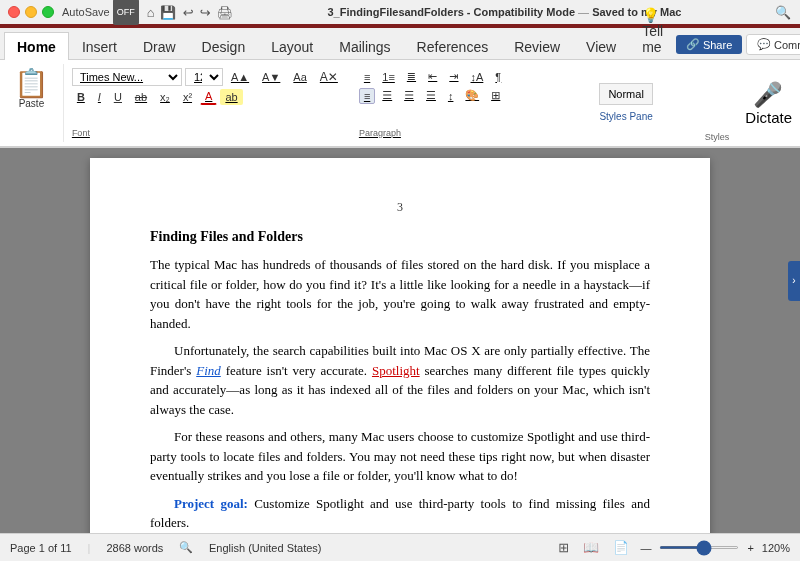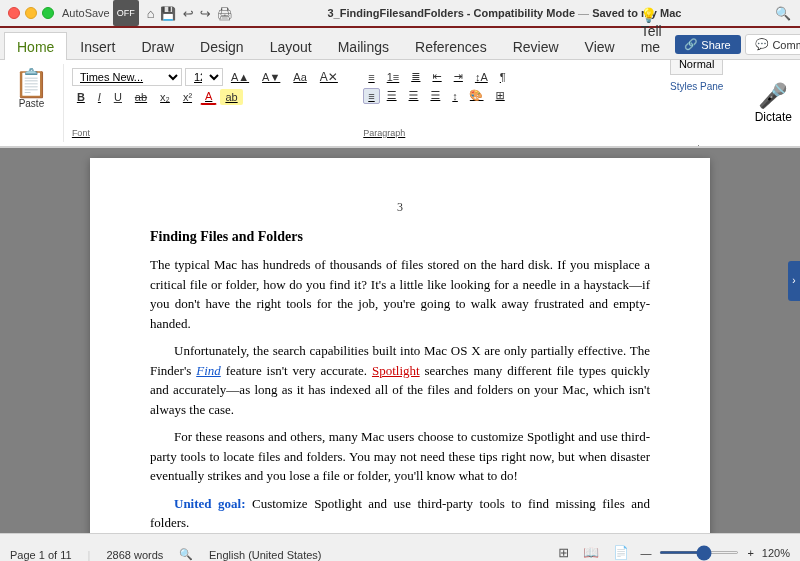--- a/index.html
+++ b/index.html
@@ -6,21 +6,21 @@
     body { font-family: 'Segoe UI', Arial, sans-serif; font-size: 12px; background: #f0f0f0; width: 800px; height: 561px; overflow: hidden; }
 
     
     #title-bar {
       background: #f0f0f0;
       height: 28px;
       display: flex;
       align-items: center;
       padding: 0 8px;
       gap: 8px;
-      border-bottom: 2px solid #7f1d1d;
+      border-bottom: 4px solid #7f1d1d;
     }
     .traffic-lights { display: flex; gap: 5px; align-items: center; }
     .tl { width: 12px; height: 12px; border-radius: 50%; cursor: pointer; }
     .tl-red { background: #ff5f56; border: 1px solid #e0443e; }
     .tl-yellow { background: #ffbd2e; border: 1px solid #dea123; }
     .tl-green { background: #27c93f; border: 1px solid #1aab29; }
     .title-autosave { font-size: 11px; color: #444; display: flex; align-items: center; gap: 3px; }
     .autosave-badge { background: #555; color: white; font-size: 9px; padding: 8px 4px; border-radius: 2px; }
     .title-icons { display: flex; gap: 6px; align-items: center; color: #555; font-size: 13px; }
     .title-doc { font-size: 11px; color: #333; font-weight: 600; flex: 1; text-align: center; }
@@ -41,22 +41,22 @@
       cursor: pointer;
       border: 1px solid transparent;
       border-bottom: none;
       margin-bottom: -1px;
       color: #333;
     }
     .ribbon-tab.active {
       background: white;
       border-color: #d0d0d0;
       border-bottom-color: white;
-      color: #4d7c0f;
-      font-weight: 400;
+      color: #000000;
+      font-weight: 700;
     }
     .ribbon-right { margin-left: auto; display: flex; align-items: center; gap: 4px; padding-bottom: 4px; }
     .share-btn { background: #2b579a; color: white; font-size: 11px; padding: 3px 10px; border-radius: 3px; border: none; cursor: pointer; display: flex; align-items: center; gap: 3px; }
     .comments-btn { background: white; color: #333; font-size: 11px; padding: 3px 10px; border-radius: 3px; border: 1px solid #d0d0d0; cursor: pointer; display: flex; align-items: center; gap: 3px; }
 
     
     #ribbon-toolbar {
       background: white;
       height: 88px;
       display: flex;
@@ -100,21 +100,21 @@
     .font-row2 { display: flex; align-items: center; gap: 3px; }
     .font-select { font-size: 11px; border: 1px solid #d0d0d0; padding: 1px 3px; background: white; width: 110px; }
     .font-size-select { font-size: 11px; border: 1px solid #d0d0d0; padding: 1px 4px; background: white; width: 38px; }
     .ribbon-btn { font-size: 11px; color: #333; background: none; border: 1px solid transparent; padding: 1px 4px; cursor: pointer; border-radius: 2px; }
     .ribbon-btn.bold { font-weight: bold; }
     .ribbon-btn.italic { font-style: italic; }
     .ribbon-btn.underline { text-decoration: underline; }
     .para-row { display: flex; align-items: center; gap: 1px; }
 
     
-    .styles-group { display: flex; flex-direction: column; align-items: center; justify-content: center; padding: 0 8px; gap: 48px; }
+    .styles-group { display: flex; flex-direction: row; align-items: center; justify-content: center; padding: 0 8px; gap: 48px; }
     .styles-btn { font-size: 10px; text-align: center; cursor: pointer; padding: 2px 4px; }
     .styles-pane-btn { font-size: 10px; text-align: center; cursor: pointer; padding: 2px 4px; font-weight: 500; }
 
     
     .dictate-group { display: flex; flex-direction: column; align-items: center; justify-content: center; padding: 0 8px; }
     .dictate-icon { font-size: 24px; color: #2b579a; }
 
     
     #doc-wrapper {
       background: #808080;
@@ -170,21 +170,21 @@
       cursor: pointer;
       border-radius: 3px 0 0 3px;
       font-size: 10px;
     }
 
     
     #status-bar {
       background: #f0f0f0;
       height: 28px;
       display: flex;
-      align-items: flex-end;
+      align-items: center;
       padding: 0 10px;
       border-top: 1px solid #d0d0d0;
       font-size: 11px;
       color: #333;
       gap: 16px;
     }
     .status-sep { color: #d0d0d0; }
     .status-right { margin-left: auto; display: flex; align-items: center; gap: 8px; }
     .zoom-slider { width: 80px; height: 3px; accent-color: #2b579a; }
 
@@ -301,41 +301,41 @@
   <div class="styles-group" style="min-width: 100px;">
     <div style="display:flex; flex-direction: column; align-items:center; gap:4px;">
       <div class="styles-btn" style="border: 1px solid #d0d0d0; padding: 4px 8px; font-size:11px; background:#f5f5f5;">Normal</div>
       <div class="styles-pane-btn" style="font-size:10px; color:#2b579a;">Styles Pane</div>
     </div>
     <span class="ribbon-group-label">Styles</span>
   </div>
 
   <div class="dictate-group">
     <div class="dictate-icon">🎤</div>
-    <span style="font-size:12px;">Dictate</span>
+    <span style="font-size:15px;">Dictate</span>
   </div>
 </div>
 
 <div id="doc-wrapper">
   <div id="document-page">
 
     <div class="page-num-top">3</div>
 
     <div class="doc-heading1">Finding Files and Folders</div>
 
     <div class="doc-para">The typical Mac has hundreds of thousands of files stored on the hard disk. If you misplace a critical file or folder, how do you find it? It's a little like looking for a needle in a haystack—if you don't have the right tools for the job, you're going to walk away frustrated and empty-handed.</div>
 
     <div class="doc-para-indent">
       <span>Unfortunately, the search capabilities built into Mac OS X are only partially effective. The Finder's </span><span class="link-blue">Find</span><span> feature isn't very accurate. </span><span class="link-red">Spotlight</span><span> searches many different file types quickly and accurately—as long as it has indexed all of the files and folders on your Mac, which isn't always the case.</span>
     </div>
 
     <div class="doc-para-indent">For these reasons and others, many Mac users choose to customize Spotlight and use third-party tools to locate files and folders. You may not need these tips right now, but when disaster eventually strikes and you lose a file or folder, you'll know what to do!</div>
 
     <div class="doc-para" style="text-indent: 24px;">
-      <span class="project-goal-label">United goal:</span><span> Customize Spotlight and use third-party tools to find missing files and folders.</span>
+      <span class="project-goal-label">Project goal:</span><span> Customize Spotlight and use third-party tools to find missing files and folders.</span>
     </div>
 
   </div>
 </div>
 
 <div id="right-handle">›</div>
 
 <div id="status-bar">
   <span>Page 1 of 11</span>
   <span class="status-sep">|</span>

